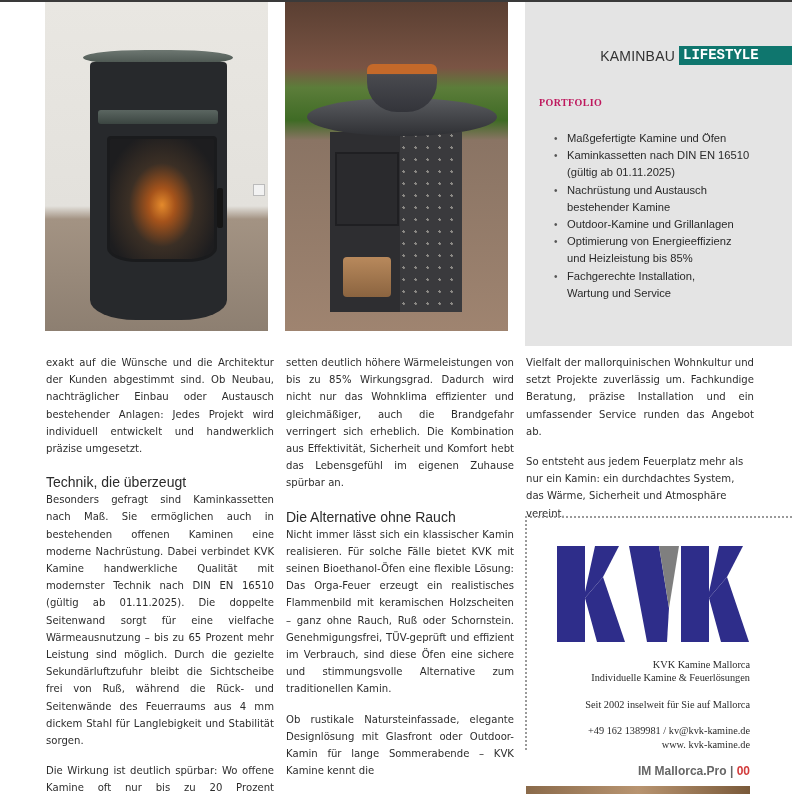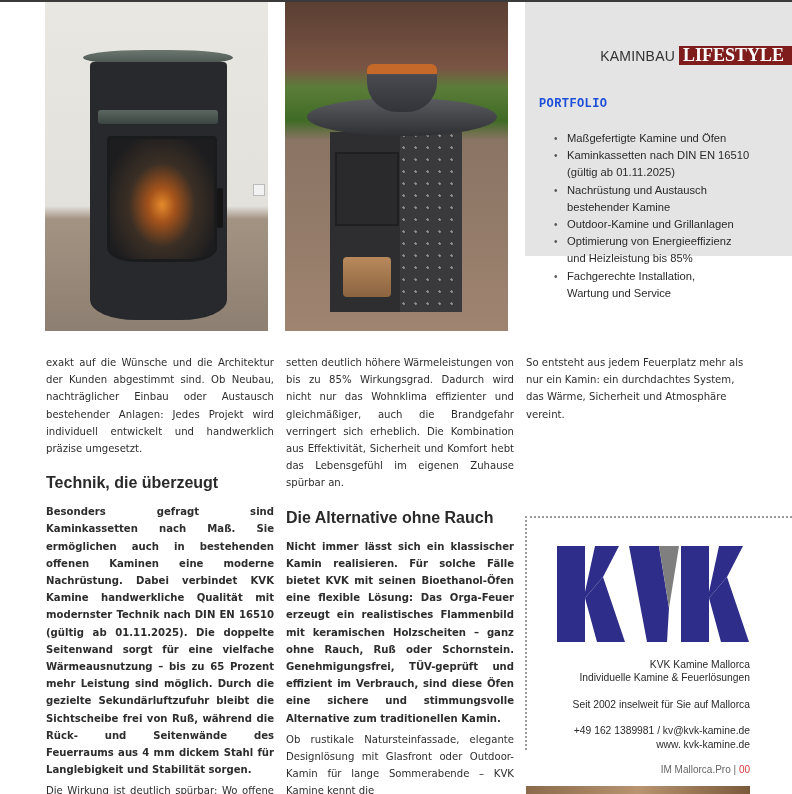--- a/index.html
+++ b/index.html
@@ -26,48 +26,48 @@
 
   
   .grill-table { position: absolute; left: 22px; top: 96px; width: 190px; height: 38px; border-radius: 50%; background: linear-gradient(180deg,#5a5c60,#2f3034); }
   .grill-bowl { position: absolute; left: 82px; top: 62px; width: 70px; height: 48px; background: linear-gradient(180deg,#c4692a 0%,#c4692a 20%,#494a4f 22%,#33343a 100%); border-radius: 6px 6px 30px 30px; }
   .grill-body { position: absolute; left: 45px; top: 130px; width: 132px; height: 180px; background: #2e2e31; }
   .grill-body::after { content: ""; position: absolute; left: 70px; top: 0; width: 62px; height: 180px; background: radial-gradient(circle at 30% 30%, #8c8a86 10%, transparent 12%) 0 0/12px 12px, #3a3a3d; }
   .grill-wood { position: absolute; left: 58px; top: 255px; width: 48px; height: 40px; background: linear-gradient(180deg,#b8895c,#8b6440); border-radius: 4px; }
   .grill-door { position: absolute; left: 50px; top: 150px; width: 60px; height: 70px; border: 2px solid #1f1f22; background: #2a2a2d; }
 
   
-  .panel { position: absolute; left: 525px; top: 2px; width: 267px; height: 254px; background: #e4e4e4; }
+  .panel { position: absolute; left: 525px; top: 2px; width: 267px; height: 344px; background: #e4e4e4; }
   .section-tag { position: absolute; right: 0; top: 44px; display: flex; align-items: center; height: 19px; }
   .section-tag .kaminbau { font-family: "Liberation Sans", sans-serif; font-size: 14px; color: #333; letter-spacing: 0.2px; margin-right: 4px; }
-  .section-tag .lifestyle { font-family: Liberation Serif, serif; font-weight: bold; font-size: 18px; color: #fff; background: #7f1d1d; padding: 1px 14px 1px 4px; height: 17px; line-height: 17px; width: 95px; box-sizing: content-box; }
-  .portfolio-title { position: absolute; left: 14px; top: 95px; font-family: Liberation Mono, monospace; font-weight: bold; font-size: 12px; color: #1d4ed8; letter-spacing: 0.4px; }
+  .section-tag .lifestyle { font-family: Liberation Mono, monospace; font-weight: bold; font-size: 14px; color: #fff; background: #0f766e; padding: 1px 14px 1px 4px; height: 17px; line-height: 17px; width: 95px; box-sizing: content-box; }
+  .portfolio-title { position: absolute; left: 14px; top: 95px; font-family: Liberation Serif, serif; font-weight: bold; font-size: 10px; color: #be185d; letter-spacing: 0.4px; }
   .portfolio-list { position: absolute; left: 10px; top: 112px; margin: 16px; padding: 0; list-style: none; width: 250px; }
   .portfolio-list li { position: relative; padding-left: 16px; font-family: "Liberation Sans", sans-serif; font-size: 11.2px; line-height: 17.2px; color: #2a2a2a; }
   .portfolio-list li::before { content: "•"; position: absolute; left: 3px; top: 0; color: #555; font-size: 10px; }
   .portfolio-list li .l2 { display: block; }
 
   
   .col { position: absolute; top: 354px; width: 228px; font-family: "DejaVu Sans", sans-serif; font-size: 10.1px; line-height: 17.2px; color: #2d2d2d; text-align: justify; }
   .col1 { left: 46px; }
   .col2 { left: 286px; }
   .col3 { left: 526px; }
   .col p { margin: 0; }
-  .col p + p { margin-top: 4px; }
-  .col h3 { margin: 17px 0 0 0; font-family: "Liberation Sans", sans-serif; font-weight: bold; font-size: 16px; line-height: 17px; color: #2a2a2a; text-align: left; }
-  .col h3 + p { margin-top: 12px; font-weight: bold; }
+  .col p + p { margin-top: 13px; }
+  .col h3 { margin: 17px 0 0 0; font-family: "Liberation Sans", sans-serif; font-weight: normal; font-size: 14px; line-height: 17px; color: #2a2a2a; text-align: left; }
+  .col h3 + p { margin-top: 0; }
   .tl { text-align: left; }
 
   
   .contact-box { position: absolute; left: 525px; top: 516px; width: 267px; height: 234px; border-left: 2px dotted #9a9a9a; border-top: 2px dotted #9a9a9a; box-sizing: border-box; }
   .logo { position: absolute; left: 30px; top: 28px; width: 200px; height: 96px; }
-  .contact { position: absolute; right: 42px; top: 140px; text-align: right; font-family: Liberation Sans, sans-serif; font-size: 10.3px; line-height: 13.4px; color: #2a2a2a; margin-left: 17px; }
+  .contact { position: absolute; right: 42px; top: 140px; text-align: right; font-family: Liberation Serif, serif; font-size: 10.3px; line-height: 13.4px; color: #2a2a2a; margin-left: 17px; }
   .contact .gap { height: 13px; }
 
-  .footer { position: absolute; right: 42px; top: 764px; font-family: "Liberation Sans", sans-serif; font-size: 10px; color: #666; }
+  .footer { position: absolute; right: 42px; top: 764px; font-family: "Liberation Sans", sans-serif; font-size: 12px; color: #666; font-weight: bold; }
   .footer .pnum { color: #d23b3b; }
   .bottom-strip { position: absolute; left: 526px; top: 786px; width: 224px; height: 8px; background: linear-gradient(90deg,#8a6a4a,#b89470,#7a5a3a); }
 </style>
 </head>
 <body>
 
 <div class="topline"></div>
 
 <div class="photo photo1" title="Schwarzer runder Kaminofen mit Steinplatte und brennendem Feuer">
   <div class="socket"></div>
@@ -122,20 +122,21 @@
 </div>
 
 <div class="col col2">
   <p>setten deutlich höhere Wärmeleistungen von bis zu 85% Wirkungsgrad. Dadurch wird nicht nur das Wohnklima effizienter und gleichmäßiger, auch die Brandgefahr verringert sich erheblich. Die Kombination aus Effektivität, Sicherheit und Komfort hebt das Lebensgefühl im eigenen Zuhause spürbar an.</p>
   <h3>Die Alternative ohne Rauch</h3>
   <p>Nicht immer lässt sich ein klassischer Kamin realisieren. Für solche Fälle bietet KVK mit seinen Bioethanol-Öfen eine flexible Lösung: Das Orga-Feuer erzeugt ein realistisches Flammenbild mit keramischen Holzscheiten – ganz ohne Rauch, Ruß oder Schornstein. Genehmigungsfrei, TÜV-geprüft und effizient im Verbrauch, sind diese Öfen eine sichere und stimmungsvolle Alternative zum traditionellen Kamin.</p>
   <p>Ob rustikale Natursteinfassade, elegante Designlösung mit Glasfront oder Outdoor-Kamin für lange Sommerabende – KVK Kamine kennt die</p>
 </div>
 
 <div class="col col3">
+  <p>Vielfalt der mallorquinischen Wohnkultur und setzt Projekte zuverlässig um. Fachkundige Beratung, präzise Installation und ein umfassender Service runden das Angebot ab.</p>
   <p class="tl">So entsteht aus jedem Feuerplatz mehr als nur ein Kamin: ein durchdachtes System, das Wärme, Sicherheit und Atmosphäre vereint.</p>
 </div>
 
 <div class="contact-box">
   <svg class="logo" viewBox="0 0 200 96" aria-label="KVK">
 
     <polygon points="0,0 28,0 28,96 0,96" fill="#2e2d8a"></polygon>
     <polygon points="38,0 62,0 46,31 28,52 28,46" fill="#2e2d8a"></polygon>
     <polygon points="28,52 46,31 68,96 40,96" fill="#2e2d8a"></polygon>
 

